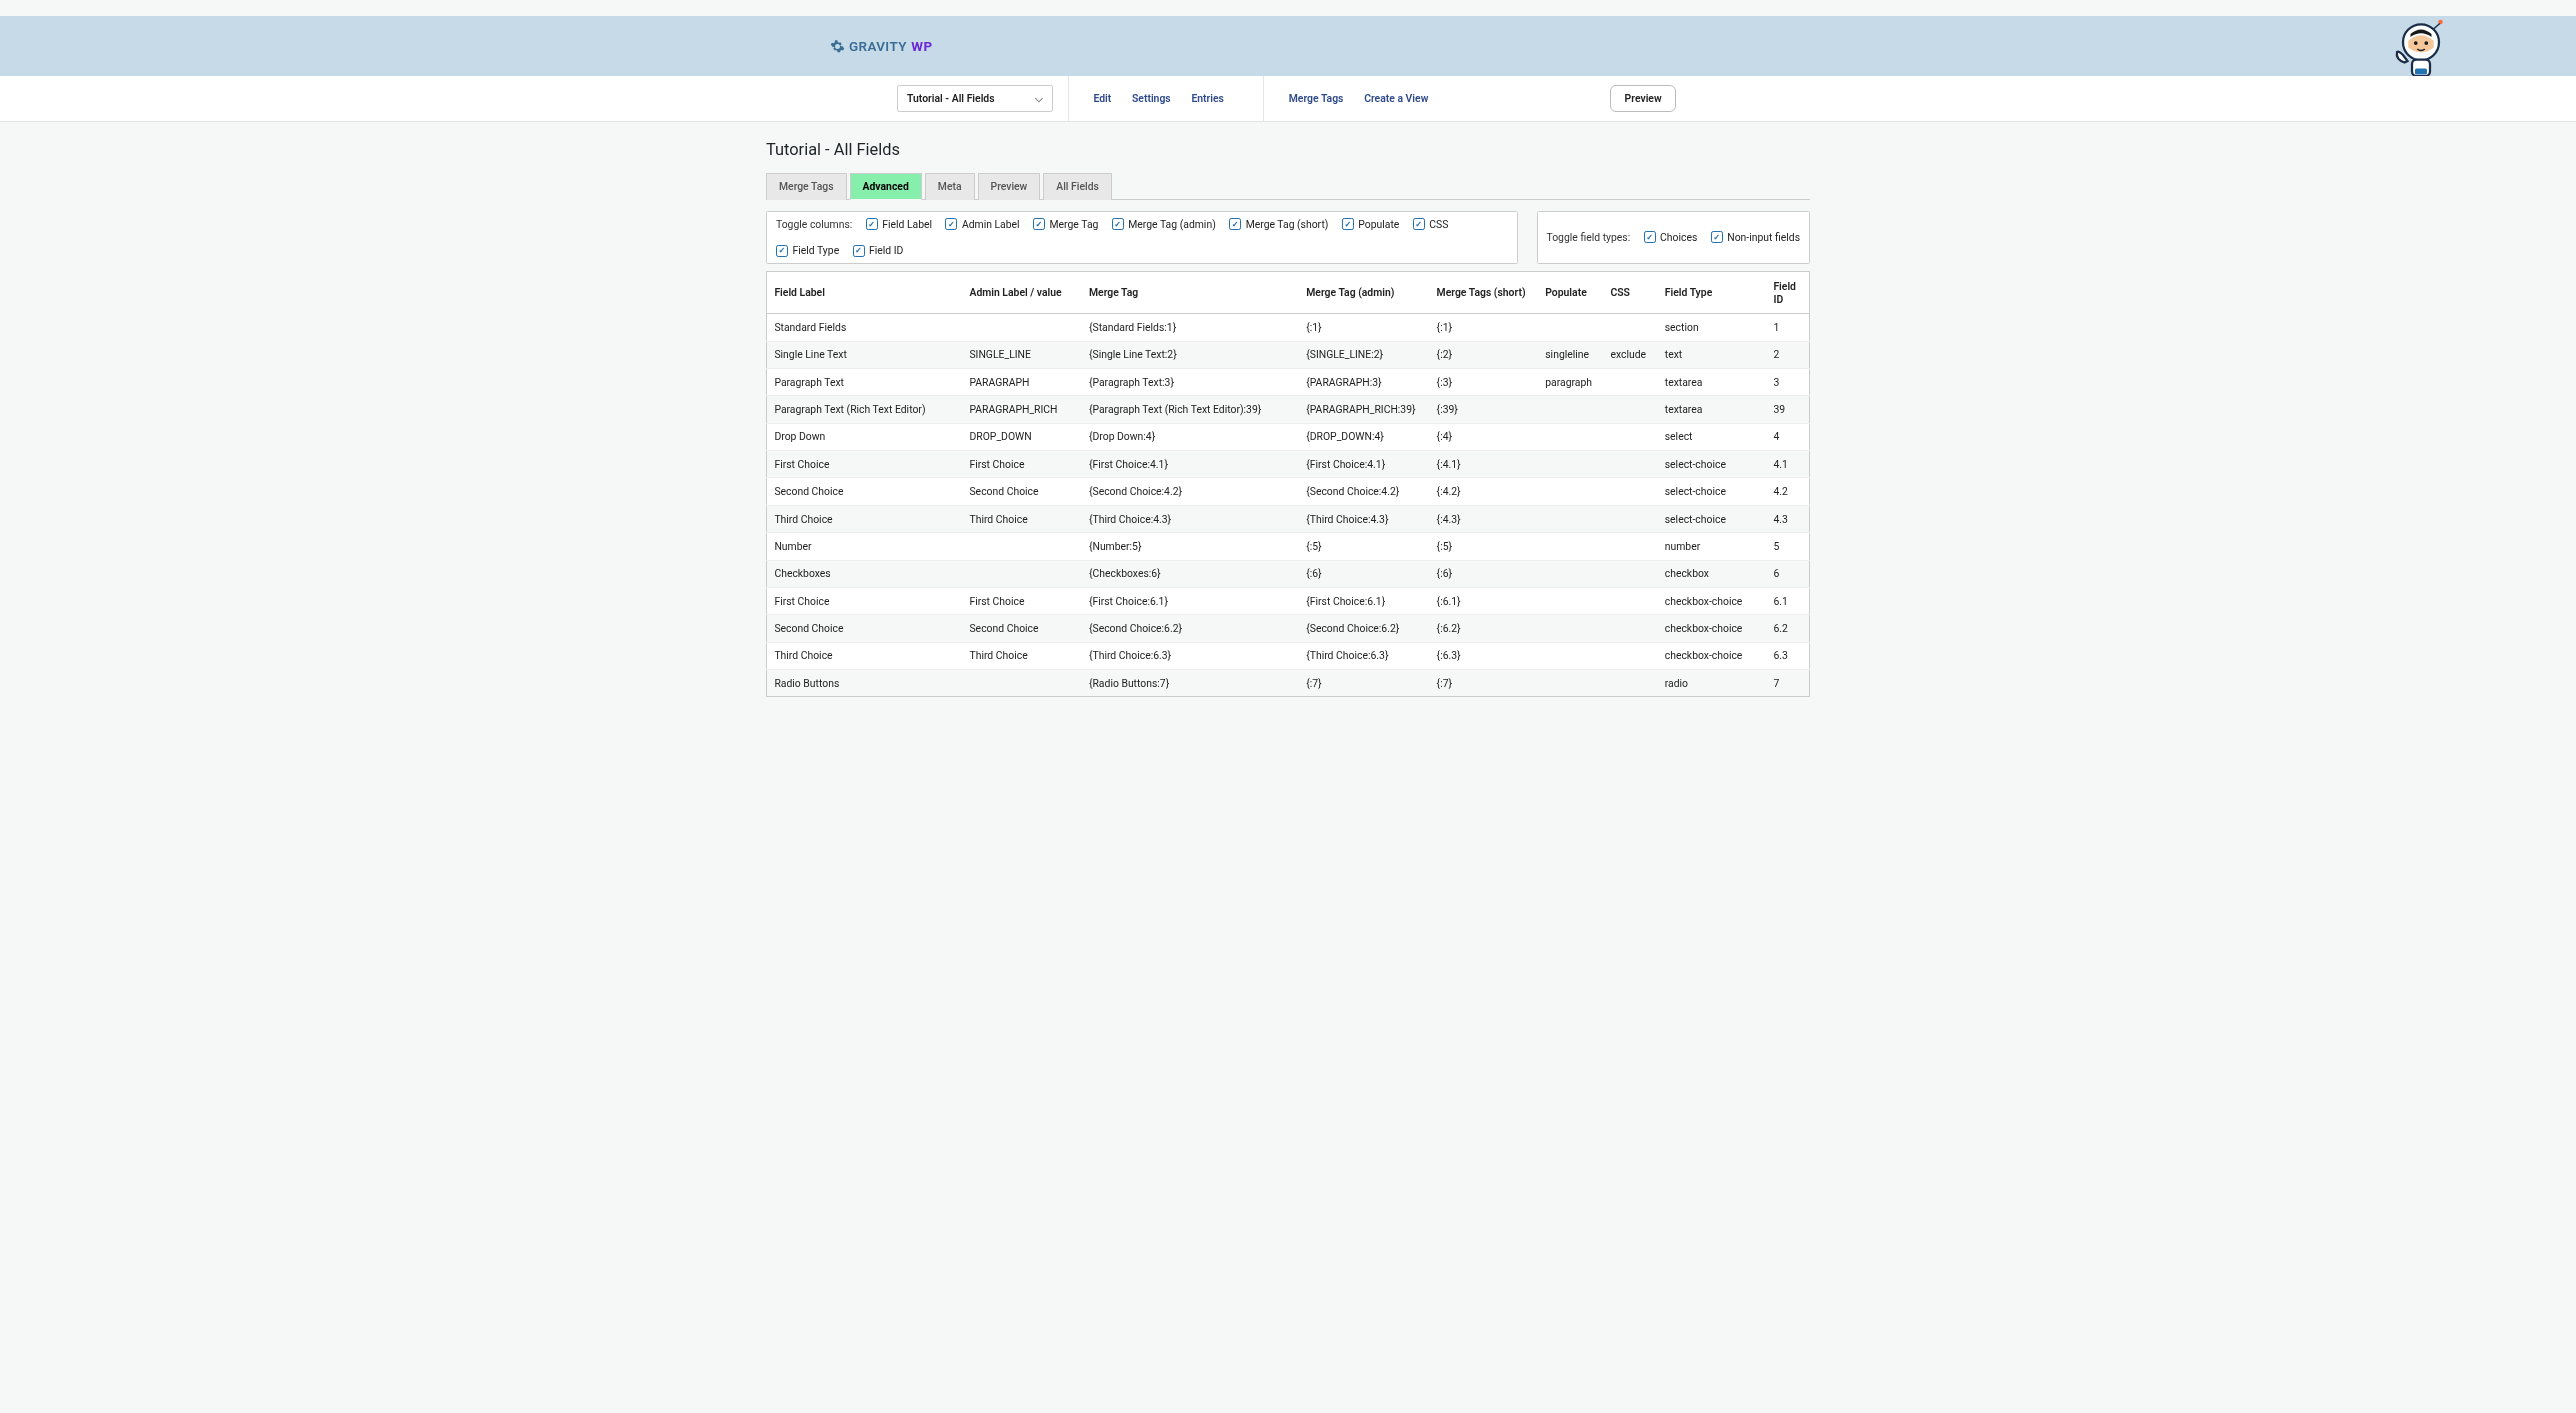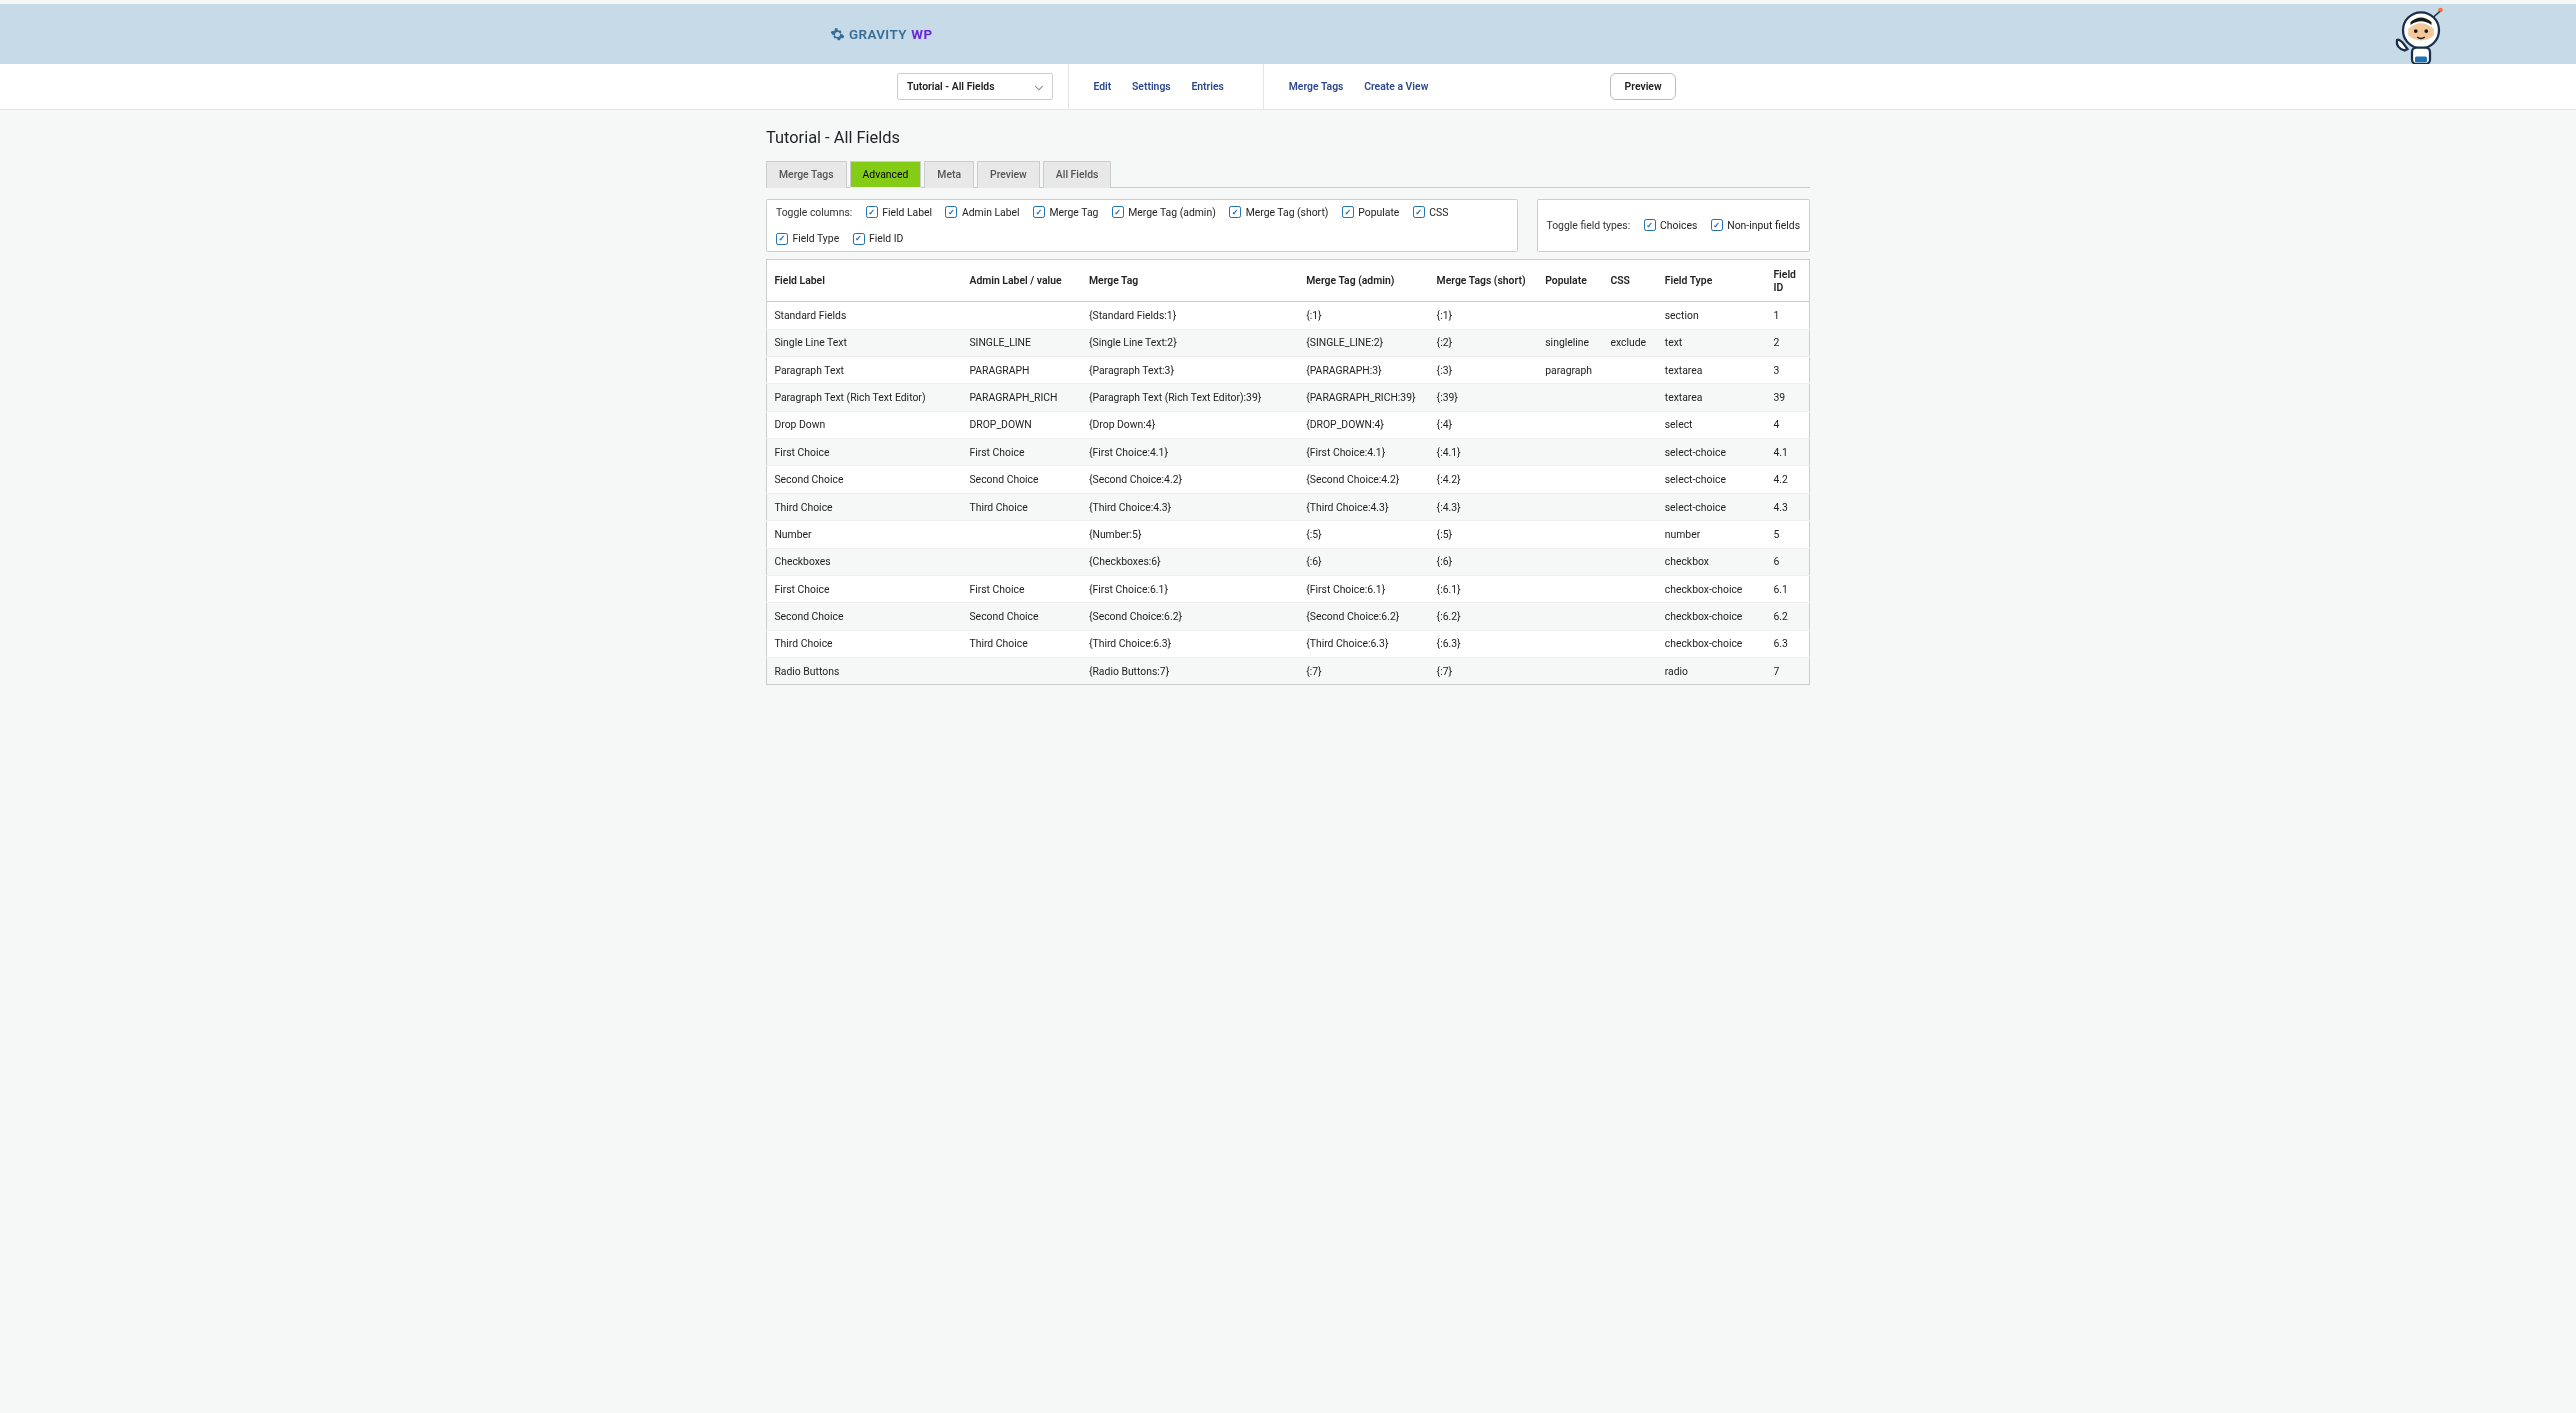--- a/index.html
+++ b/index.html
@@ -1,35 +1,35 @@
 <!DOCTYPE html>
 <html><head>
 <meta charset="utf-8">
 <style>
   * { box-sizing: border-box; }
   html, body { margin:0; padding:0; font-family: -apple-system, "Segoe UI", Roboto, Helvetica, Arial, sans-serif; font-size:10.4px; color:#222; background:#f6f7f7; }
   .topbar { background:#c6dae8; height:60px; position:relative; }
-  .topbar-inner { max-width:953px; margin:4px auto; padding:0 18px; display:flex; align-items:center; height:100%; }
+  .topbar-inner { max-width:953px; margin:16px auto; padding:0 18px; display:flex; align-items:center; height:100%; }
   .logo { font-size:13.4px; font-weight:600; color:#3a6d95; display:flex; align-items:center; gap:4.5px; letter-spacing:0.4px; }
   .logo strong { font-weight:700; color:#6d28d9; }
   .logo-icon { width:15px; height:15px; }
   .mascot { position:absolute; right:127px; top:0; height:60px; }
   .navbar { background:#fff; border-bottom:0.7px solid #e5e5e5; }
   .navbar-inner { max-width:1080px; margin:0 auto; padding:0 18px; display:flex; align-items:center; height:45px; gap:0; }
   .form-select { display:flex; align-items:center; justify-content:space-between; border:0.7px solid #ccc; border-radius:2.2px; padding:6px 9px; width:156px; font-weight:600; color:#222; margin-left:131px; cursor:pointer; }
   .form-select .chev { color:#888; }
   .nav-group { display:flex; align-items:center; border-left:0.7px solid #e5e5e5; height:100%; padding:0 14px; margin-left:15px; }
   .nav-link { color:#2e4a8c; font-weight:600; padding:0 10.4px; cursor:pointer; }
   .spacer { flex:1; }
   .preview-btn { border:0.7px solid #bbb; border-radius:6px; padding:6px 13.4px; font-weight:600; background:#fff; cursor:pointer; margin-right:134px;}
   .page { max-width:1080px; margin:0 auto; padding:13.4px 18px 30px; }
   h1.page-title { font-size:16.4px; font-weight:400; margin:4.5px 0 13.4px; color:#1d2327;}
   .tabs { display:flex; gap:3px; border-bottom:0.7px solid #ccc; margin-bottom:10.4px; }
   .tab { background:#e8e8e8; border:0.7px solid #ccc; border-bottom:none; padding:6px 12px; color:#555; font-weight:500; cursor:pointer; position:relative; top:0.7px; }
-  .tab.active { background:#84cc16; border-bottom:0.7px solid #f6f7f7; color:#000; font-weight:400; }
+  .tab.active { background:#86efac; border-bottom:0.7px solid #f6f7f7; color:#000; font-weight:700; }
   .toolbar-row { display:flex; gap:19px; margin-bottom:7.4px; }
   .toolbar-box { border:0.7px solid #ccc; background:#fff; border-radius:1.5px; padding:6px 9px; display:flex; align-items:center; gap:13.4px; flex-wrap:wrap; }
   .toolbar-box.grow { flex:1; }
   .toolbar-label { color:#333; }
   .toggle-item { display:flex; align-items:center; gap:4.5px; cursor:pointer; }
   .chk { width:12px; height:12px; border:1.1px solid #2271b1; border-radius:2.2px; display:inline-flex; align-items:center; justify-content:center; color:#2271b1; font-size:8.2px; line-height:1; }
   .chk::after { content:"✓"; font-weight:900; }
   table.data { width:100%; border:0.7px solid #ccc; border-collapse:collapse; background:#fff; }
   table.data thead th { text-align:left; font-weight:600; padding:7.4px 7.4px; border-bottom:0.7px solid #ccc; background:#fff; font-size:10.4px;}
   table.data tbody td { padding:6.7px 7.4px; border-top:0.7px solid #eee; font-size:10.4px; }

